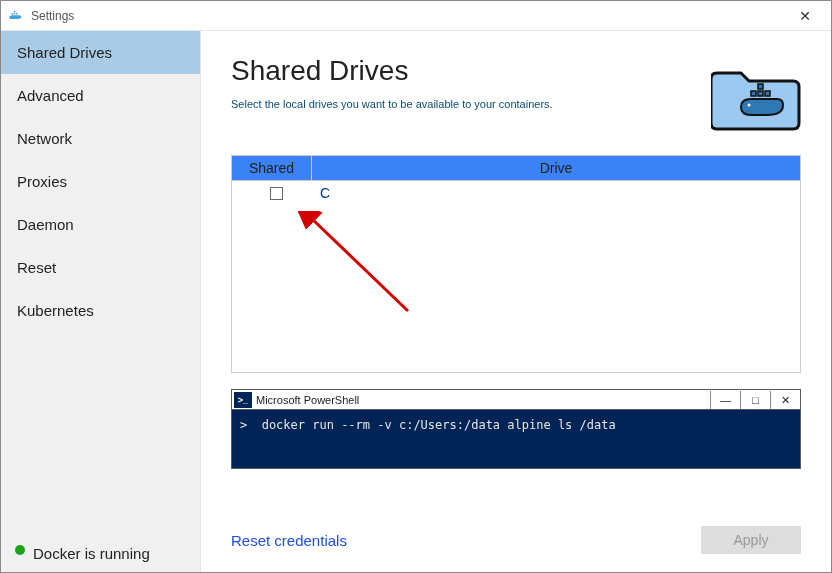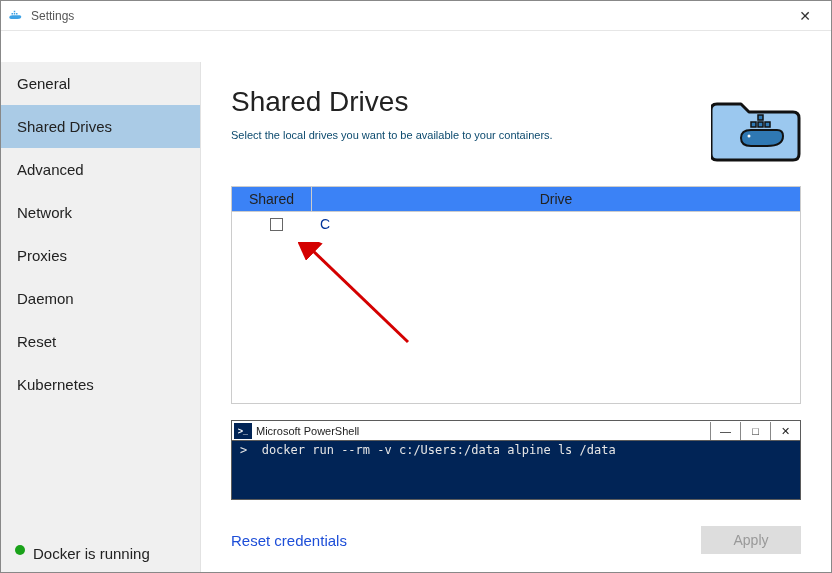--- a/index.html
+++ b/index.html
@@ -1,17 +1,17 @@
 <!DOCTYPE html>
 <html><head>
 <meta charset="utf-8">
 <style>
   * { box-sizing: border-box; margin: 0; padding: 0; }
   html, body { width: 832px; height: 573px; font-family: "Segoe UI", Arial, sans-serif; font-size: 14px; color: #222; background: #fff; }
-  .window { width: 832px; height: 573px; border: 1px solid #888; display: flex; flex-direction: column; gap: 31px; }
+  .window { width: 832px; height: 573px; border: 1px solid #888; display: flex; flex-direction: column; }
   .titlebar { height: 30px; display: flex; align-items: center; padding: 0 6px; border-bottom: 1px solid #e6e6e6; font-size: 12px; color: #555; }
   .titlebar .icon { width: 18px; height: 18px; margin-right: 6px; display: flex; align-items: center; justify-content: center; }
   .titlebar .close { margin-left: auto; width: 40px; text-align: center; font-size: 14px; color: #333; }
   .body { flex: 1; display: flex; overflow: hidden; }
   .sidebar { width: 200px; background: #f0f0f0; border-right: 1px solid #e2e2e2; display: flex; flex-direction: column; }
   .nav { flex: 1; }
   .nav-item { padding: 13px 16px; font-size: 15px; color: #222; cursor: pointer; }
   .nav-item.active { background: #aacbe6; }
   .status { padding: 10px 14px; display: flex; font-size: 15px; color: #222; }
   .status-dot { width: 10px; height: 10px; border-radius: 50%; background: #1aa21a; margin-right: 8px; }
@@ -31,21 +31,21 @@
   .dt-row .cs { width: 72px; display:flex; justify-content:center; }
   .dt-row .cd { flex: 1; padding-left: 8px; color: #003399; }
   .chk { width: 13px; height: 13px; border: 1px solid #666; background: #fff; }
   .arrow { position: absolute; left: 66px; top: 30px; pointer-events: none; }
   .ps-window { margin-top: 16px; border: 1px solid #5b5b5b; display: flex; flex-direction: column; height: 80px; }
   .ps-title { height: 20px; background: #fff; display: flex; align-items: center; font-size: 11px; border-bottom: 1px solid #5b5b5b; }
   .ps-title .ps-icon { width: 18px; height: 16px; background: #012456; margin: 0 4px 0 2px; display:flex; align-items:center; justify-content:center; color:#fff; font-size:9px; font-weight:bold; }
   .ps-title .ps-label { flex: 1; }
   .ps-ctrls { display: flex; }
   .ps-ctrls span { width: 30px; text-align: center; border-left: 1px solid #888; font-size: 11px; line-height: 18px; }
-  .ps-body { flex: 1; background: #012456; color: #e6e6e6; font-family: Consolas, monospace; font-size: 12px; padding: 2px 8px; white-space: pre; }
+  .ps-body { flex: 1; background: #012456; color: #e6e6e6; font-family: Consolas, monospace; font-size: 12px; padding: 8px 8px; white-space: pre; }
   .footer { margin-top: auto; padding-top: 16px; display: flex; align-items: center; }
   .link { color: #1d4ed8; font-size: 15px; cursor: pointer; }
   .apply-btn { margin-left: auto; width: 100px; height: 28px; background: #ddd; color: #999; border: none; font-size: 14px; }
 </style>
 </head>
 <body>
 
 <div class="window">
 
   <div class="titlebar">
@@ -59,21 +59,20 @@
         </svg>
     </span>
     <span>Settings</span>
     <span class="close">✕</span>
   </div>
 
   <div class="body">
 
     <div class="sidebar">
       <div class="nav">
-        <div class="nav-item">General</div>
         <div class="nav-item active">Shared Drives</div>
         <div class="nav-item">Advanced</div>
         <div class="nav-item">Network</div>
         <div class="nav-item">Proxies</div>
         <div class="nav-item">Daemon</div>
         <div class="nav-item">Reset</div>
         <div class="nav-item">Kubernetes</div>
       </div>
       <div class="status">
         <span class="status-dot"></span>

